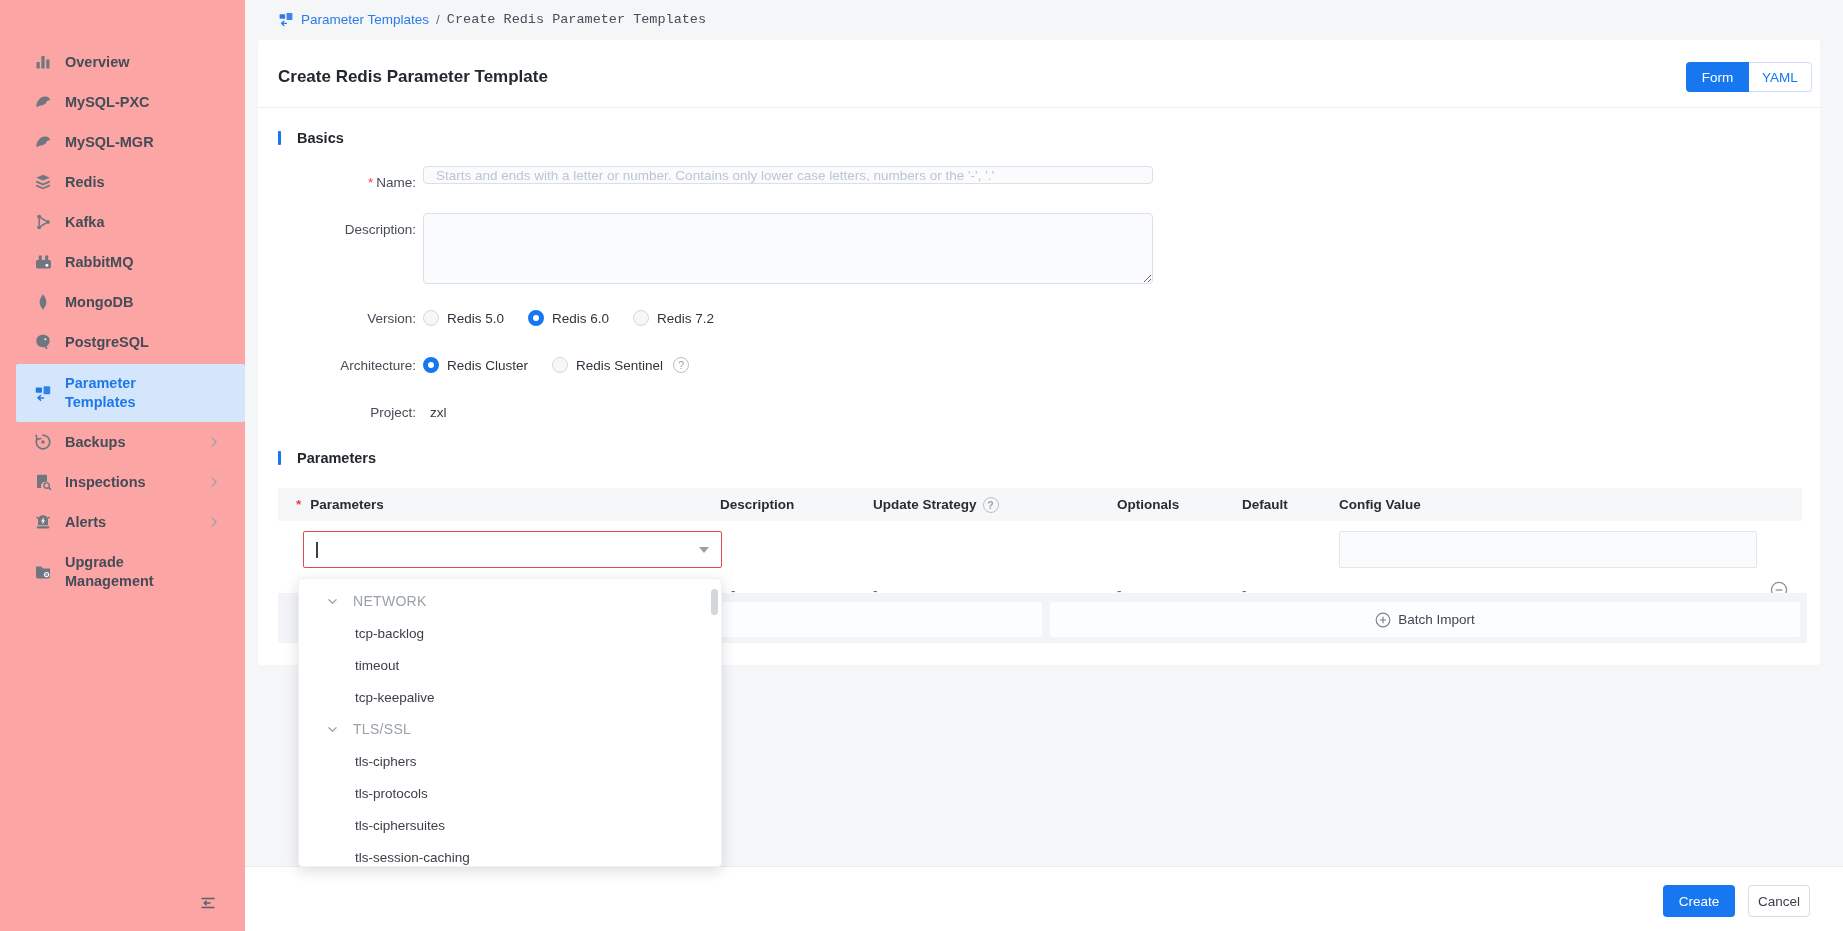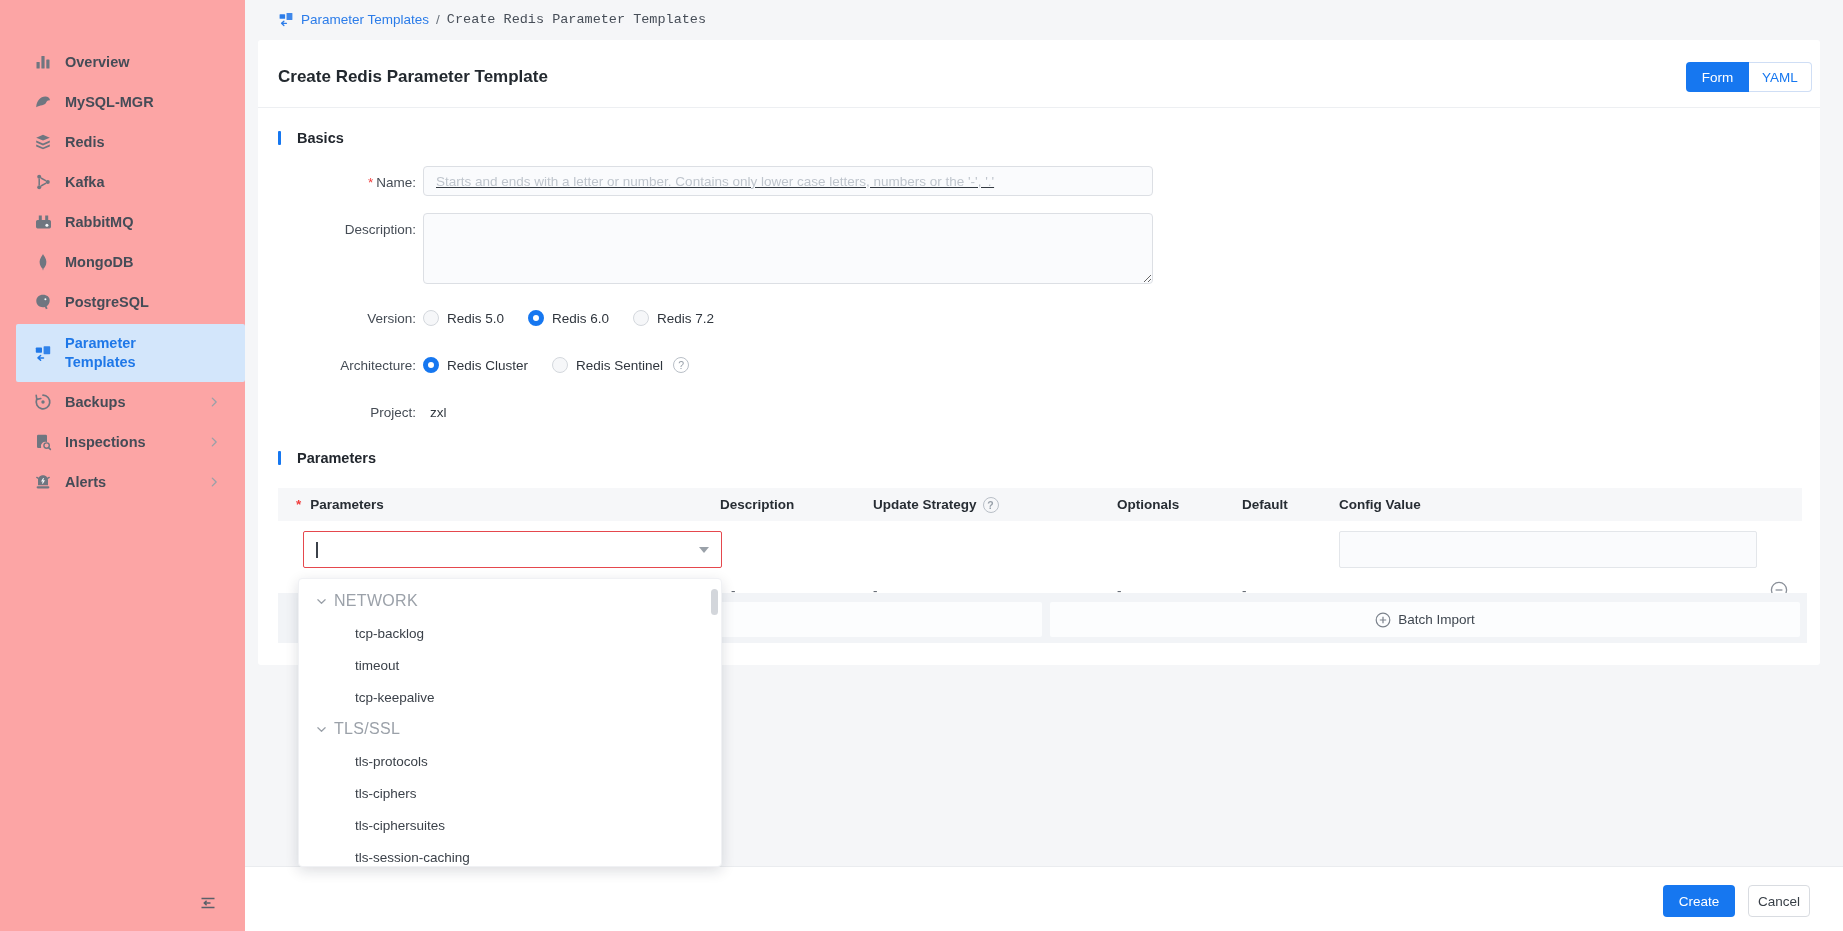--- a/index.html
+++ b/index.html
@@ -40,21 +40,21 @@
   .section-head { position:absolute; left:20px; display:flex; align-items:center; gap:16px;
                   font-size:14.5px; font-weight:700; color:#22272e; }
   .section-bar { width:3px; height:14px; background:#1677f0; border-radius:1px; }
 
   .f-label { position:absolute; left:20px; width:138px; text-align:right; color:#454c55; }
   .req { color:#f03e3e; margin-right:3px; }
 
   .inp { background:#fafbfd; border:1px solid #dcdfe4; border-radius:4px; font-size:13.5px;
          color:#333a42; padding:0 12px; outline:none; font-family:"Liberation Sans", sans-serif; }
   .inp::placeholder { color:#bfc5cd; }
-  .name-input { position:absolute; left:165px; top:126px; width:730px; height:30px;text-decoration:underline; }
+  .name-input { position:absolute; left:165px; top:126px; width:730px; height:18px; }
   .desc-area  { position:absolute; left:165px; top:173px; width:730px; height:71px; resize:both; padding:8px 12px; }
 
   .radio-row { position:absolute; left:165px; display:flex; align-items:center; }
   .radio-opt { display:flex; align-items:center; gap:8px; margin-right:24px; cursor:pointer; color:#2f353d; }
   .radio { width:16px; height:16px; border-radius:50%; }
   .radio.off { border:1px solid #d4d8dd; background:#f6f7f9; }
   .radio.on  { border:5px solid #1677f0; background:#fff; }
   .qmark { width:16px; height:16px; border:1px solid #b9bfc7; border-radius:50%; color:#98a0a9;
            font-size:10.5px; display:inline-flex; align-items:center; justify-content:center; cursor:pointer; }
   .qmark::after { content:"?"; }
@@ -81,22 +81,22 @@
               display:flex; align-items:center; justify-content:center; gap:7px; color:#3f4750; font-size:13.5px; }
   .band-btn svg { width:16px; height:16px; color:#7b828c; }
   .add-btn { left:32px; width:732px; }
   .import-btn { left:772px; width:750px; }
 
   
   .dropdown { position:absolute; left:298px; top:578px; width:424px; height:289px; background:#fff;
               border-radius:4px; border:1px solid #f0f1f4; box-shadow:0 4px 14px rgba(15,23,42,.14); z-index:50; overflow:hidden; }
   .dd-scroll { position:absolute; right:3px; top:10px; width:7px; height:26px; background:#d3d6db; border-radius:4px; }
   .dd-list { padding-top:6px; }
-  .dd-group { height:32px; display:flex; align-items:center; gap:6px; padding-left:16px;
-              color:#9ba1a9; font-size:16px; letter-spacing:.3px; cursor:pointer; }
+  .dd-group { height:32px; display:flex; align-items:center; gap:14px; padding-left:27px;
+              color:#9ba1a9; font-size:14px; letter-spacing:.3px; cursor:pointer; }
   .dd-group svg { width:13px; height:13px; color:#9ba1a9; }
   .dd-item { height:32px; display:flex; align-items:center; padding-left:56px; color:#3b4149;
              font-size:13.5px; cursor:pointer; }
 
   
   .footer { position:absolute; left:245px; top:866px; width:1598px; height:65px; background:#fff; border-top:1px solid #eaecef; }
   .btn { position:absolute; top:18px; height:32px; border-radius:4px; font-size:13.5px; display:flex;
          align-items:center; justify-content:center; cursor:pointer; font-family:"Liberation Sans", sans-serif; }
   .btn-create { left:1418px; width:72px; background:#1677f0; color:#fff; border:none; }
   .btn-cancel { left:1503px; width:62px; background:#fff; color:#383f47; border:1px solid #d9dce1; }
@@ -111,20 +111,26 @@
 
       <div class="si">
         <svg viewBox="0 0 18 18" fill="currentColor">
             <rect x="2.5" y="9" width="3.2" height="6.5" rx="0.6"></rect>
             <rect x="7.4" y="3" width="3.2" height="12.5" rx="0.6"></rect>
             <rect x="12.3" y="6.5" width="3.2" height="9" rx="0.6"></rect>
           </svg>
         <span class="lbl">Overview</span>
       </div>
 
+      <div class="si">
+        <svg viewBox="0 0 18 18" fill="currentColor">
+            <path d="M2.2 14.2C2.6 8 6.4 3.8 11.2 3.6c2.6-.1 4.6 1.6 4.9 3.8-1.7-.4-3.2.4-3.8 1.9-.7 1.7-2.3 2.7-4.1 2.9-2.2.3-4.1.9-6 2z"></path>
+          </svg>
+        <span class="lbl">MySQL-PXC</span>
+      </div>
 
       <div class="si">
         <svg viewBox="0 0 18 18" fill="currentColor">
             <path d="M2.2 14.2C2.6 8 6.4 3.8 11.2 3.6c2.6-.1 4.6 1.6 4.9 3.8-1.7-.4-3.2.4-3.8 1.9-.7 1.7-2.3 2.7-4.1 2.9-2.2.3-4.1.9-6 2z"></path>
           </svg>
         <span class="lbl">MySQL-MGR</span>
       </div>
 
       <div class="si">
         <svg viewBox="0 0 18 18" fill="currentColor">
@@ -207,20 +213,28 @@
             <rect x="2.6" y="13.2" width="12.8" height="2.2" rx="1.1"></rect>
             <path d="M2.8 4.4l1.6 1M15.2 4.4l-1.6 1" stroke="currentColor" stroke-width="1.4" stroke-linecap="round"></path>
             <path d="M9.6 5.2L8 7.9h2L8.4 10.5" fill="none" stroke="#f7f8fa" stroke-width="1.1"></path>
           </svg>
         <span class="lbl">Alerts</span>
         <svg class="chev" viewBox="0 0 18 18">
             <path d="M6.8 4l5 5-5 5" fill="none" stroke="currentColor" stroke-width="1.7" stroke-linecap="round" stroke-linejoin="round"></path>
           </svg>
       </div>
 
+      <div class="si two" style="height:56px;margin-top:2px;">
+        <svg viewBox="0 0 18 18" fill="currentColor">
+            <path d="M2 3.6h5.2l1.6 2H16v8.2a1.6 1.6 0 01-1.6 1.6H3.6A1.6 1.6 0 012 13.8z"></path>
+            <circle cx="12.6" cy="11.6" r="2.1" fill="none" stroke="#f7f8fa" stroke-width="1.2"></circle>
+            <circle cx="12.6" cy="11.6" r="0.7" fill="#f7f8fa"></circle>
+          </svg>
+        <span class="lbl">Upgrade Management</span>
+      </div>
 
     </div>
   </div>
 
   <div class="collapse-trigger">
     <svg viewBox="0 0 20 20">
         <path d="M3.5 5.5h13M3.5 14.5h13" stroke="currentColor" stroke-width="1.6"></path>
         <path d="M12.5 10H6.8M8.6 7.8L6.3 10l2.3 2.2" fill="none" stroke="currentColor" stroke-width="1.5"></path>
       </svg>
   </div>
@@ -351,22 +365,22 @@
       <div class="dd-item">tcp-backlog</div>
       <div class="dd-item">timeout</div>
       <div class="dd-item">tcp-keepalive</div>
 
       <div class="dd-group">
         <svg viewBox="0 0 18 18">
             <path d="M4 6.5l5 5 5-5" fill="none" stroke="currentColor" stroke-width="1.7" stroke-linecap="round" stroke-linejoin="round"></path>
           </svg>
         <span>TLS/SSL</span>
       </div>
+      <div class="dd-item">tls-ciphers</div>
       <div class="dd-item">tls-protocols</div>
-      <div class="dd-item">tls-ciphers</div>
       <div class="dd-item">tls-ciphersuites</div>
       <div class="dd-item">tls-session-caching</div>
 
     </div>
     <div class="dd-scroll"></div>
   </div>
 
   <div class="footer">
     <button class="btn btn-create">Create</button>
     <button class="btn btn-cancel">Cancel</button>

